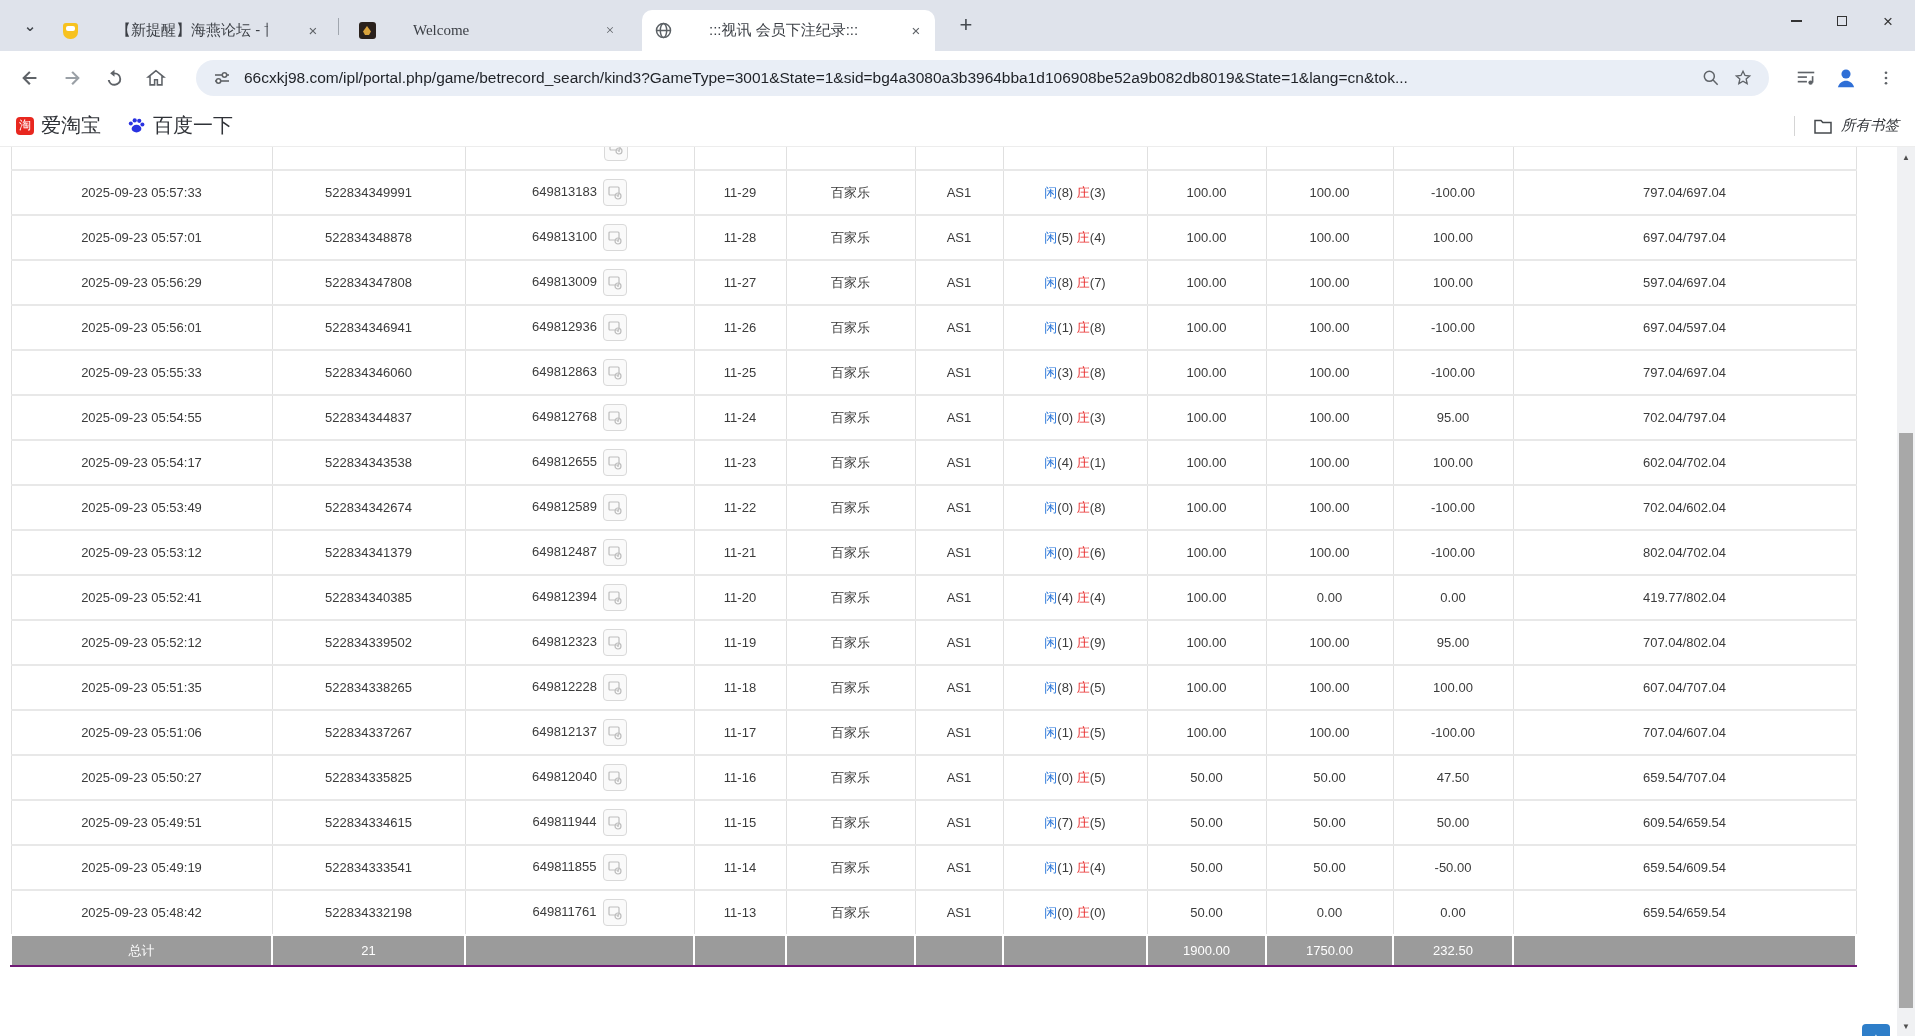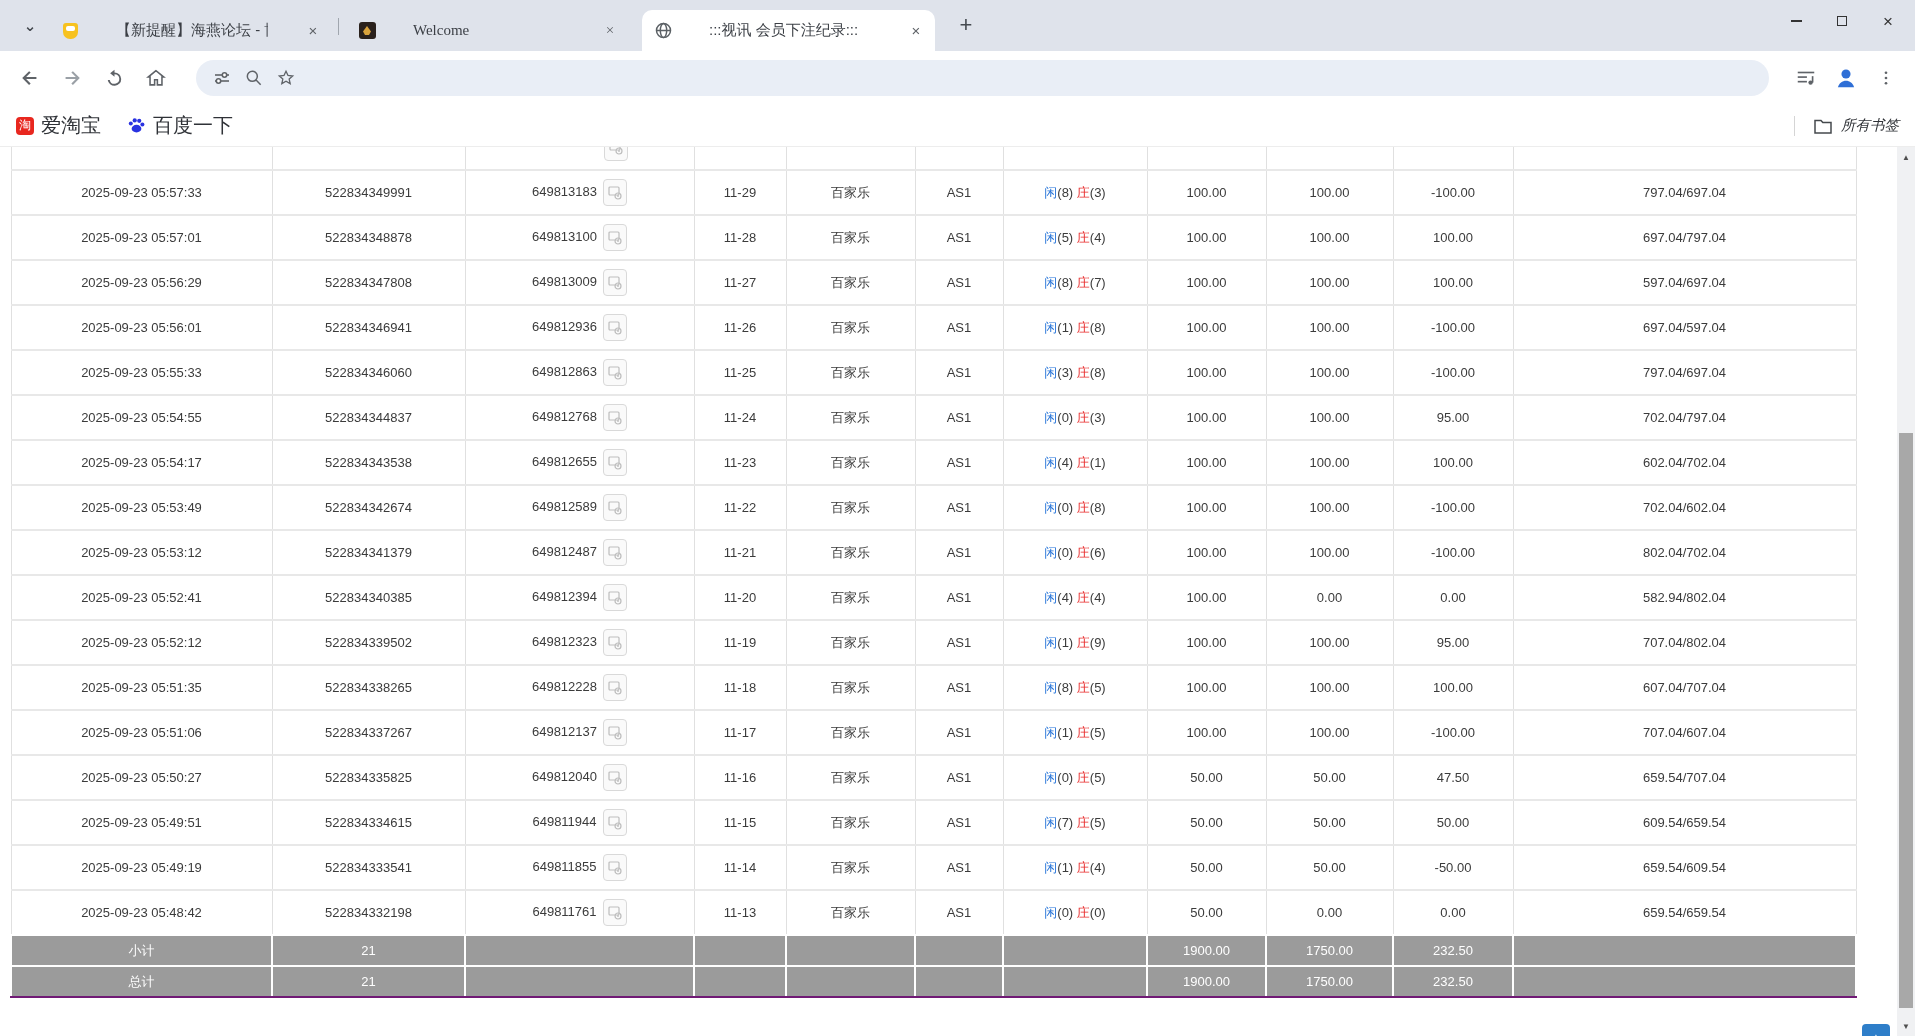--- a/index.html
+++ b/index.html
@@ -164,20 +164,21 @@
 
   <div class="omnibox">
     <span class="pillicon" style="margin-left:0">
       <svg width="18" height="18" viewBox="0 0 18 18">
           <line x1="2" y1="6" x2="16" y2="6" stroke="#5f6368" stroke-width="1.6"></line>
           <circle cx="11.5" cy="6" r="2.2" fill="#fff" stroke="#5f6368" stroke-width="1.6"></circle>
           <line x1="2" y1="12" x2="16" y2="12" stroke="#5f6368" stroke-width="1.6"></line>
           <circle cx="5.5" cy="12" r="2.2" fill="#fff" stroke="#5f6368" stroke-width="1.6"></circle>
         </svg>
     </span>
+    <span class="url">66cxkj98.com/ipl/portal.php/game/betrecord_search/kind3?GameType=3001&amp;State=1&amp;sid=bg4a3080a3b3964bba1d106908be52a9b082db8019&amp;State=1&amp;lang=cn&amp;tok...</span>
     <span class="pillicon">
       <svg width="20" height="20" viewBox="0 0 24 24">
           <circle cx="10" cy="10" r="6" fill="none" stroke="#5f6368" stroke-width="1.8"></circle>
           <line x1="14.5" y1="14.5" x2="20" y2="20" stroke="#5f6368" stroke-width="1.8"></line>
         </svg>
     </span>
     <span class="pillicon">
       <svg width="20" height="20" viewBox="0 0 24 24">
           <path d="M12 4l2.4 5 5.6.6-4.2 3.7 1.2 5.4L12 15.9l-5 2.8 1.2-5.4L4 9.6 9.6 9z" fill="none" stroke="#5f6368" stroke-width="1.6"></path>
         </svg>
@@ -437,21 +438,21 @@
                 <circle cx="10" cy="10" r="3" fill="none" stroke="#bdbdbd" stroke-width="1.2"></circle>
                 <circle cx="10" cy="10" r="0.9" fill="#bdbdbd"></circle>
               </svg></span></td>
           <td>11-20</td>
           <td>百家乐</td>
           <td>AS1</td>
           <td><span class="lbl-p">闲</span><span>(4)</span> <span class="lbl-b">庄</span><span>(4)</span></td>
           <td class="amt-blue">100.00</td>
           <td>0.00</td>
           <td>0.00</td>
-          <td>582.94/802.04</td>
+          <td>419.77/802.04</td>
         </tr>
         <tr>
           <td>2025-09-23 05:52:12</td>
           <td>522834339502</td>
           <td><span>649812323</span><span class="vid-btn"><svg width="14" height="14" viewBox="0 0 14 14">
                 <rect x="1" y="1" width="10" height="8" rx="1" fill="none" stroke="#bdbdbd" stroke-width="1.2"></rect>
                 <circle cx="10" cy="10" r="3" fill="none" stroke="#bdbdbd" stroke-width="1.2"></circle>
                 <circle cx="10" cy="10" r="0.9" fill="#bdbdbd"></circle>
               </svg></span></td>
           <td>11-19</td>
@@ -558,33 +559,20 @@
               </svg></span></td>
           <td>11-13</td>
           <td>百家乐</td>
           <td>AS1</td>
           <td><span class="lbl-p">闲</span><span>(0)</span> <span class="lbl-b">庄</span><span>(0)</span></td>
           <td class="amt-blue">50.00</td>
           <td>0.00</td>
           <td>0.00</td>
           <td>659.54/659.54</td>
         </tr>
-        <tr class="tfoot">
-        <td>小计</td>
-        <td>21</td>
-        <td></td>
-          <td></td>
-          <td></td>
-        <td></td>
-          <td></td>
-        <td>1900.00</td>
-        <td>1750.00</td>
-        <td>232.50</td>
-        <td></td>
-      </tr>
       <tr class="tfoot last">
         <td>总计</td>
         <td>21</td>
         <td></td>
           <td></td>
           <td></td>
         <td></td>
           <td></td>
         <td>1900.00</td>
         <td>1750.00</td>

